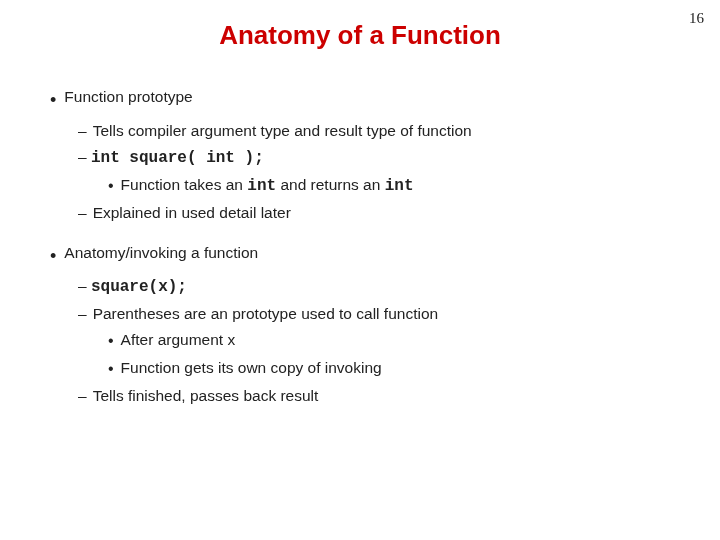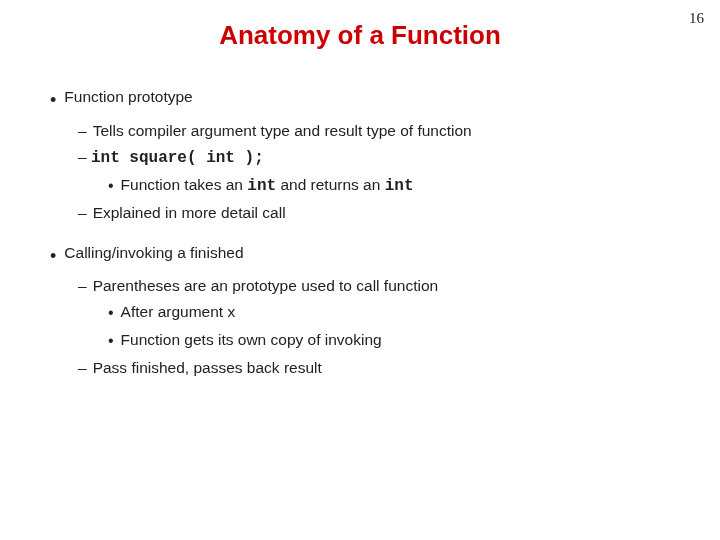--- a/index.html
+++ b/index.html
@@ -127,45 +127,48 @@
       <span class="text-content">– <code>int square( int );</code></span>
     </div>
 
     <div class="bullet-l3">
       <span class="bullet-l3-dot">•</span>
       <span class="text-content">Function takes an <code>int</code> and returns an <code>int</code></span>
     </div>
 
     <div class="bullet-l2">
       <span class="bullet-l2-dash">–</span>
-      <span class="text-content">Explained in more detail call</span>
+      <span class="text-content">Explained in used detail later</span>
     </div>
 
     <div class="section-gap"></div>
 
     <div class="bullet-l1">
       <span class="bullet-l1-dot">•</span>
-      <span class="text-content">Calling/invoking a finished</span>
+      <span class="text-content">Anatomy/invoking a function</span>
     </div>
 
+    <div class="bullet-l2">
+      <span class="text-content">– <code>square(x);</code></span>
+    </div>
 
     <div class="bullet-l2">
       <span class="bullet-l2-dash">–</span>
       <span class="text-content">Parentheses are an prototype used to call function</span>
     </div>
 
     <div class="bullet-l3">
       <span class="bullet-l3-dot">•</span>
       <span class="text-content">After argument x</span>
     </div>
 
     <div class="bullet-l3">
       <span class="bullet-l3-dot">•</span>
       <span class="text-content">Function gets its own copy of invoking</span>
     </div>
 
     <div class="bullet-l2">
       <span class="bullet-l2-dash">–</span>
-      <span class="text-content">Pass finished, passes back result</span>
+      <span class="text-content">Tells finished, passes back result</span>
     </div>
 
   </div>
 </div>
 
 </body></html>

